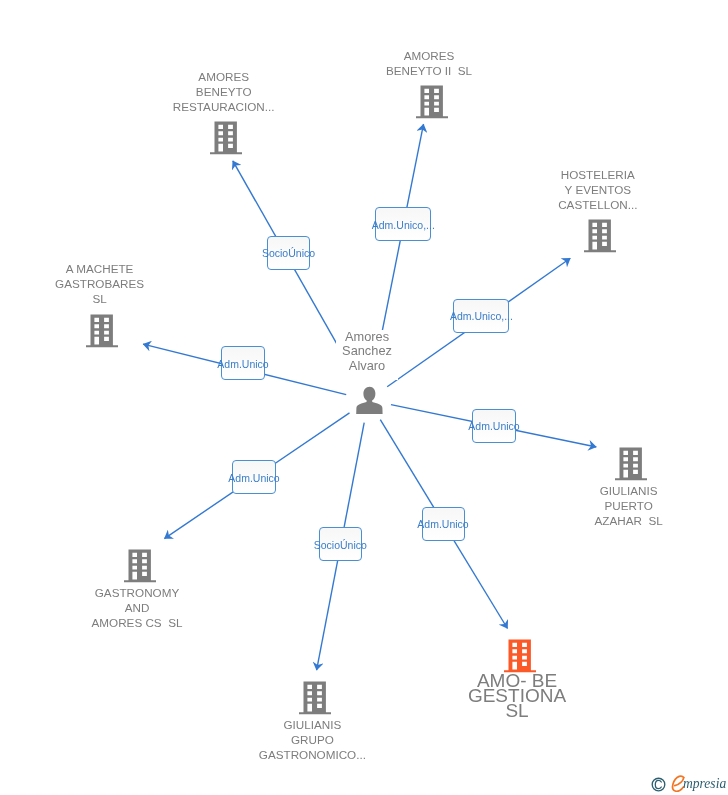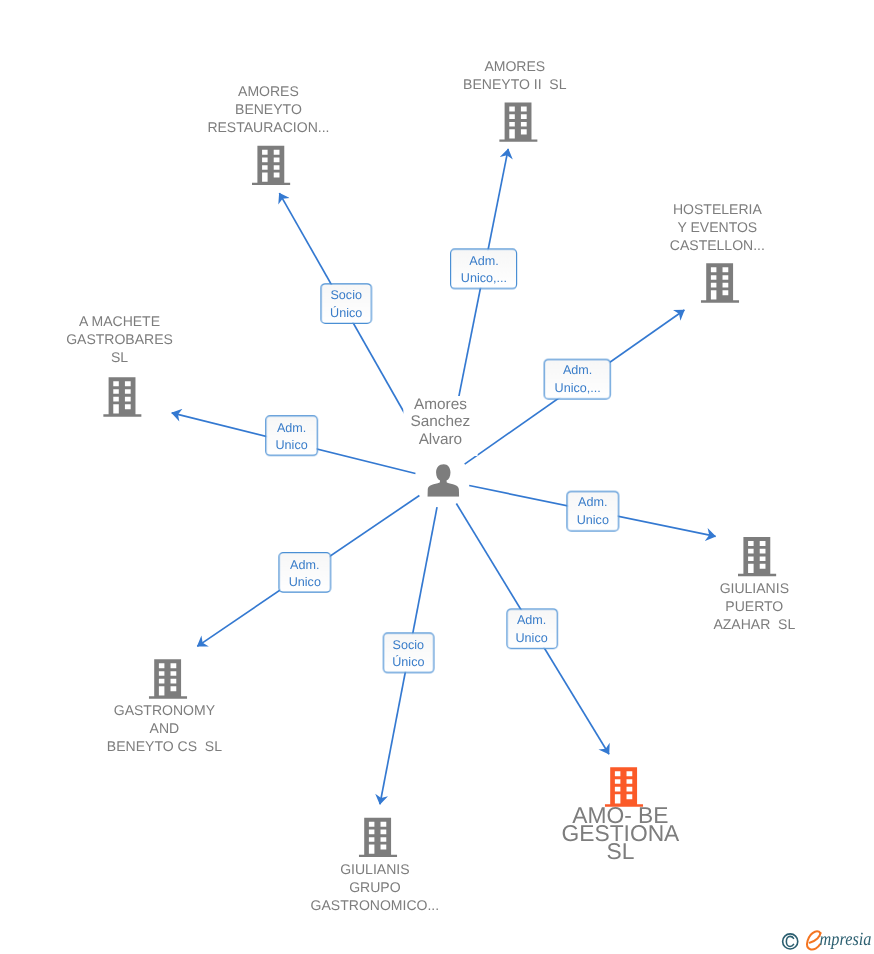--- a/index.html
+++ b/index.html
@@ -11,21 +11,21 @@
      transform:translateZ(0);}
   svg#edges{position:absolute;left:0;top:0;width:728px;height:795px;}
   .node{position:absolute;}
   .node-icon{position:absolute;}
   .node-caption{position:absolute;text-align:center;font-size:11.7px;
      transform:translateZ(0);
      line-height:15px;color:#7d7d7d;white-space:pre;}
   .edge-label{position:absolute;box-sizing:border-box;
      border:1.2px solid #4a8fd4;border-radius:4px;
      background:linear-gradient(#f7f7f7,#ffffff);color:#3a7dc9;font-size:10.5px;line-height:14.5px;
-     text-align:center;white-space:pre;display:flex;flex-direction:column;
+     text-align:center;white-space:pre;display:flex;flex-direction:row;
      transform:translateZ(0);
      align-items:center;justify-content:center;padding-top:2px;}
   #center-name{position:absolute;text-align:center;font-size:12.8px;
      transform:translateZ(0);
      line-height:14.6px;color:#7d7d7d;white-space:pre;background:#fff;}
   .edge-label > span{display:block;transform:translateZ(0);}
   #logo{position:absolute;left:649px;top:773px;width:78px;height:20px;}
   #logo svg{display:block;}
   #logo text{paint-order:stroke fill;}
   #logo{transform:translateZ(0);text-decoration:underline;}
@@ -94,21 +94,21 @@
         <div class="node-caption" style="left: 508.6px; width: 240px; top: 483px;">GIULIANIS
 PUERTO
 AZAHAR  SL</div>
       </div>
       <div class="node" style="left: 0px; top: 0px;">
         <div class="node-icon" style="left: 123.5px; top: 547.8px;"><svg width="32" height="35" viewBox="0 0 32 35">
             <path fill="#7d7d7d" fill-rule="evenodd" d="M4.5 1.4 H26.9 V32.2 H32 V34.2 H0 V32.2 H4.5 ZM8.4 4.8 H13.0 V8.9 H8.4 ZM18.1 4.8 H22.9 V8.9 H18.1 ZM8.4 11.3 H13.0 V15.2 H8.4 ZM18.1 11.3 H22.9 V15.2 H18.1 ZM8.4 17.7 H13.0 V21.5 H8.4 ZM18.1 17.7 H22.9 V21.5 H18.1 ZM8.4 23.8 H13.0 V31.5 H8.4 ZM18.1 23.8 H22.9 V28.0 H18.1 Z"></path>
           </svg></div>
         <div class="node-caption" style="left: 17px; width: 240px; top: 585px;">GASTRONOMY
 AND
-BENEYTO CS  SL</div>
+AMORES CS  SL</div>
       </div>
       <div class="node" style="left: 0px; top: 0px;">
         <div class="node-icon" style="left: 298.9px; top: 679.7px;"><svg width="32" height="35" viewBox="0 0 32 35">
             <path fill="#7d7d7d" fill-rule="evenodd" d="M4.5 1.4 H26.9 V32.2 H32 V34.2 H0 V32.2 H4.5 ZM8.4 4.8 H13.0 V8.9 H8.4 ZM18.1 4.8 H22.9 V8.9 H18.1 ZM8.4 11.3 H13.0 V15.2 H8.4 ZM18.1 11.3 H22.9 V15.2 H18.1 ZM8.4 17.7 H13.0 V21.5 H8.4 ZM18.1 17.7 H22.9 V21.5 H18.1 ZM8.4 23.8 H13.0 V31.5 H8.4 ZM18.1 23.8 H22.9 V28.0 H18.1 Z"></path>
           </svg></div>
         <div class="node-caption" style="left: 192.4px; width: 240px; top: 717px;">GIULIANIS
 GRUPO
 GASTRONOMICO...</div>
       </div>
       <div class="node" style="left: 0px; top: 0px;">

